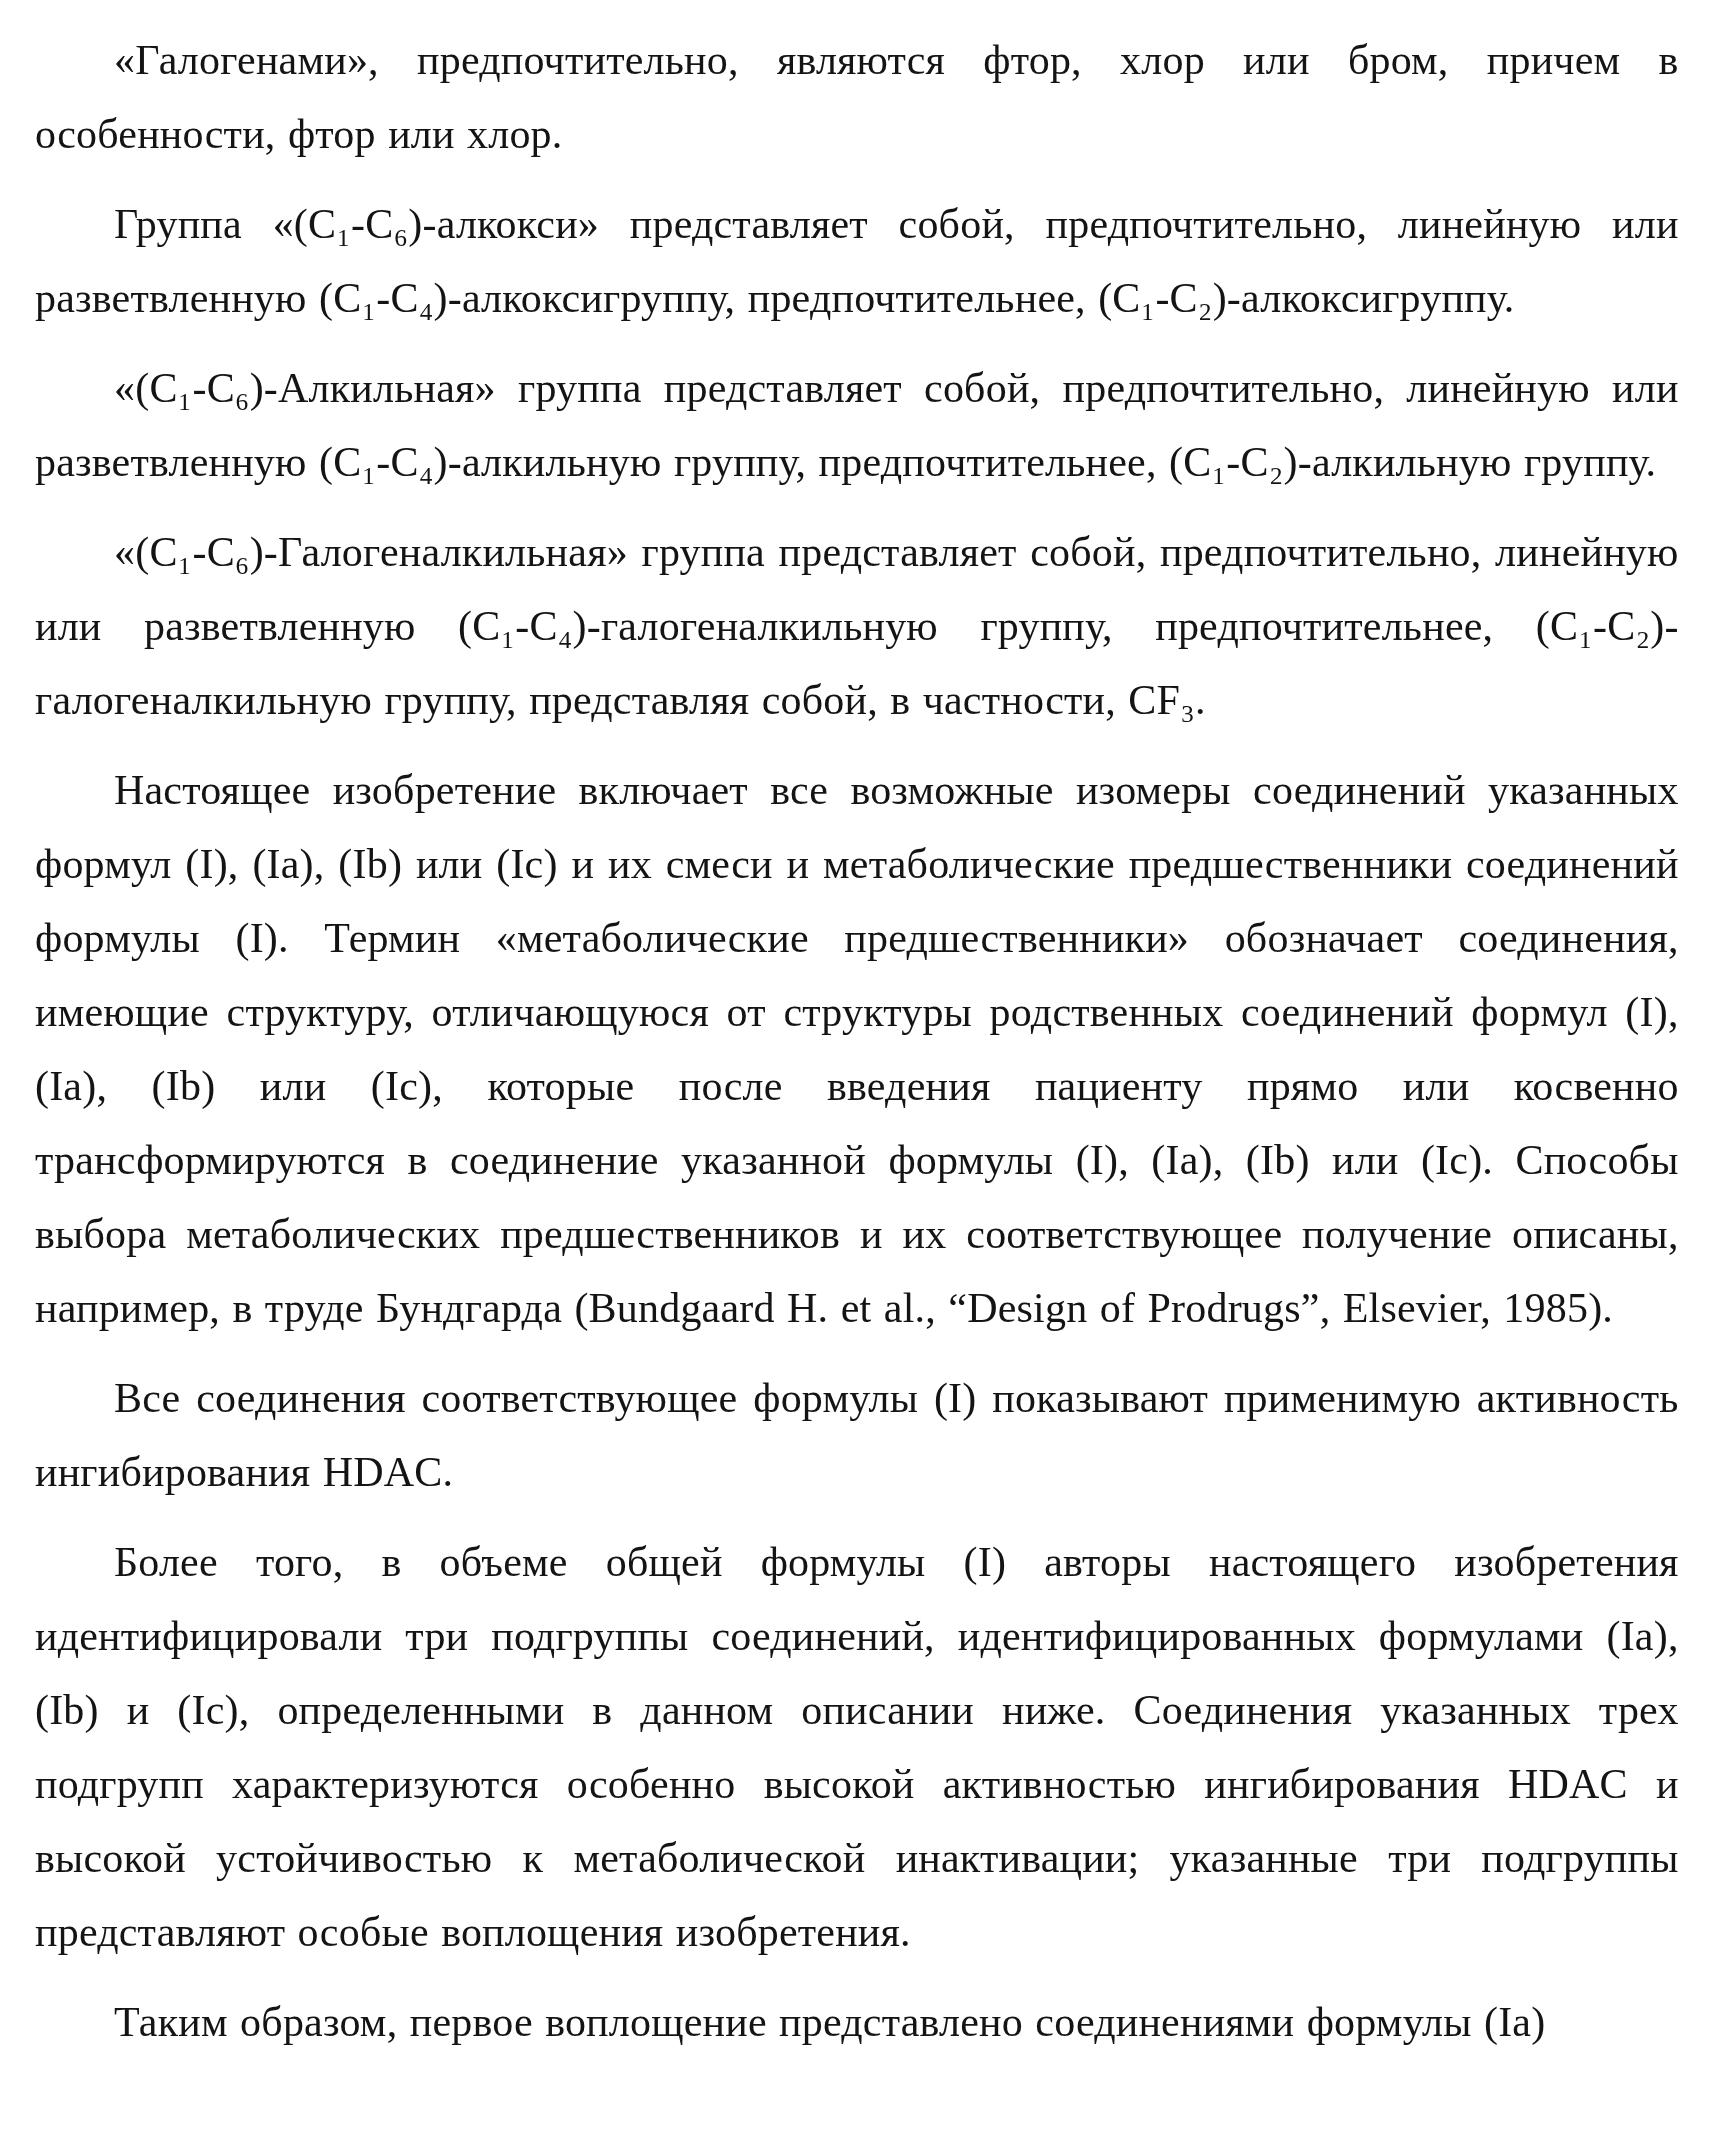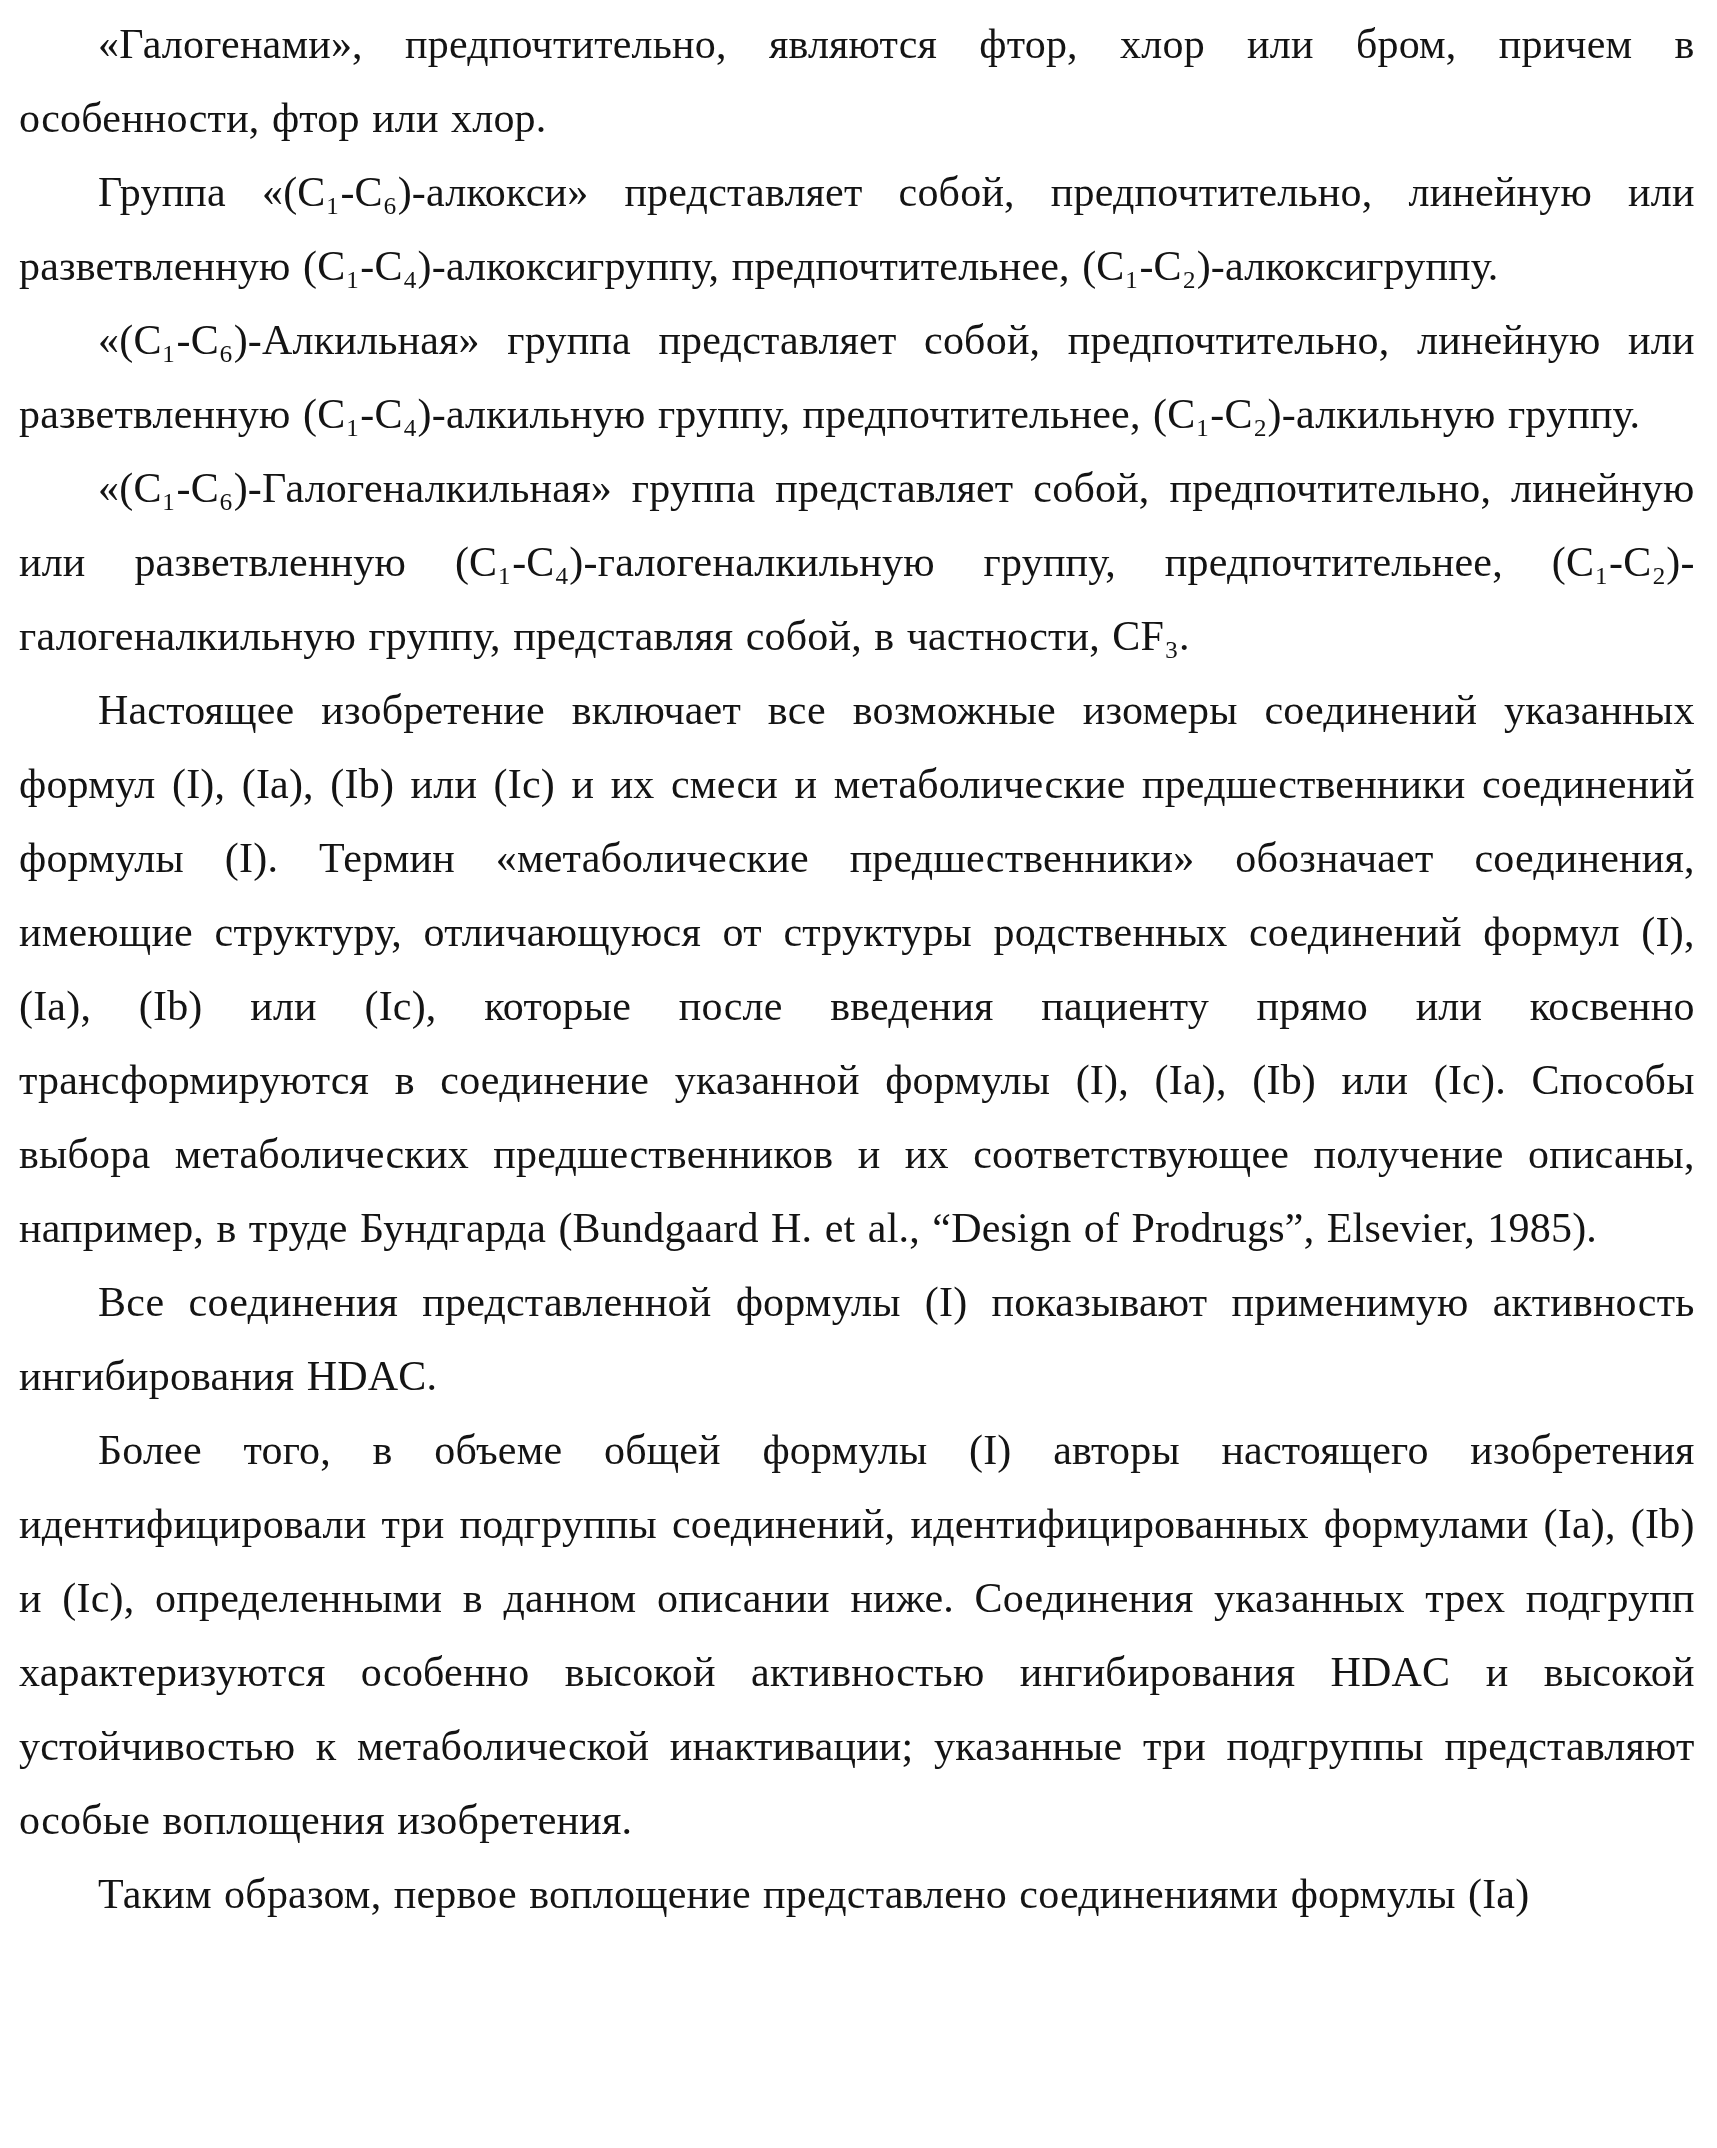--- a/index.html
+++ b/index.html
@@ -15,37 +15,37 @@
     color: #141414;
   }
   .page {
     box-sizing: border-box;
     width: 1717px;
     min-height: 2148px;
     padding: 6.9px 22.4px 17px 19px;
     background: #ffffff;
   }
   .page p {
-    margin: 0;
+    margin: 16px;
     padding: 0;
     font-size: 42px;
     line-height: 74px;
     text-align: justify;
     text-justify: inter-word;
     text-indent: 79px;
     word-spacing: 1.7px;
     letter-spacing: 0.2px;
   }
 </style>
 </head>
 <body>
 
 <div class="page">
   <p>«Галогенами», предпочтительно, являются фтор, хлор или бром, причем в особенности, фтор или хлор.</p>
   <p>Группа «(C₁-C₆)-алкокси» представляет собой, предпочтительно, линейную или разветвленную (C₁-C₄)-алкоксигруппу, предпочтительнее, (C₁-C₂)-алкоксигруппу.</p>
   <p>«(C₁-C₆)-Алкильная» группа представляет собой, предпочтительно, линейную или разветвленную (C₁-C₄)-алкильную группу, предпочтительнее, (C₁-C₂)-алкильную группу.</p>
   <p>«(C₁-C₆)-Галогеналкильная» группа представляет собой, предпочтительно, линейную или разветвленную (C₁-C₄)-галогеналкильную группу, предпочтительнее, (C₁-C₂)-галогеналкильную группу, представляя собой, в частности, CF₃.</p>
   <p>Настоящее изобретение включает все возможные изомеры соединений указанных формул (I), (Ia), (Ib) или (Ic) и их смеси и метаболические предшественники соединений формулы (I). Термин «метаболические предшественники» обозначает соединения, имеющие структуру, отличающуюся от структуры родственных соединений формул (I), (Ia), (Ib) или (Ic), которые после введения пациенту прямо или косвенно трансформируются в соединение указанной формулы (I), (Ia), (Ib) или (Ic). Способы выбора метаболических предшественников и их соответствующее получение описаны, например, в труде Бундгарда (Bundgaard H. et al., “Design of Prodrugs”, Elsevier, 1985).</p>
-  <p>Все соединения представленной формулы (I) показывают применимую активность ингибирования HDAC.</p>
+  <p>Все соединения соответствующее формулы (I) показывают применимую активность ингибирования HDAC.</p>
   <p>Более того, в объеме общей формулы (I) авторы настоящего изобретения идентифицировали три подгруппы соединений, идентифицированных формулами (Ia), (Ib) и (Ic), определенными в данном описании ниже. Соединения указанных трех подгрупп характеризуются особенно высокой активностью ингибирования HDAC и высокой устойчивостью к метаболической инактивации; указанные три подгруппы представляют особые воплощения изобретения.</p>
   <p>Таким образом, первое воплощение представлено соединениями формулы (Ia)</p>
 </div>
 
 
 </body></html>

